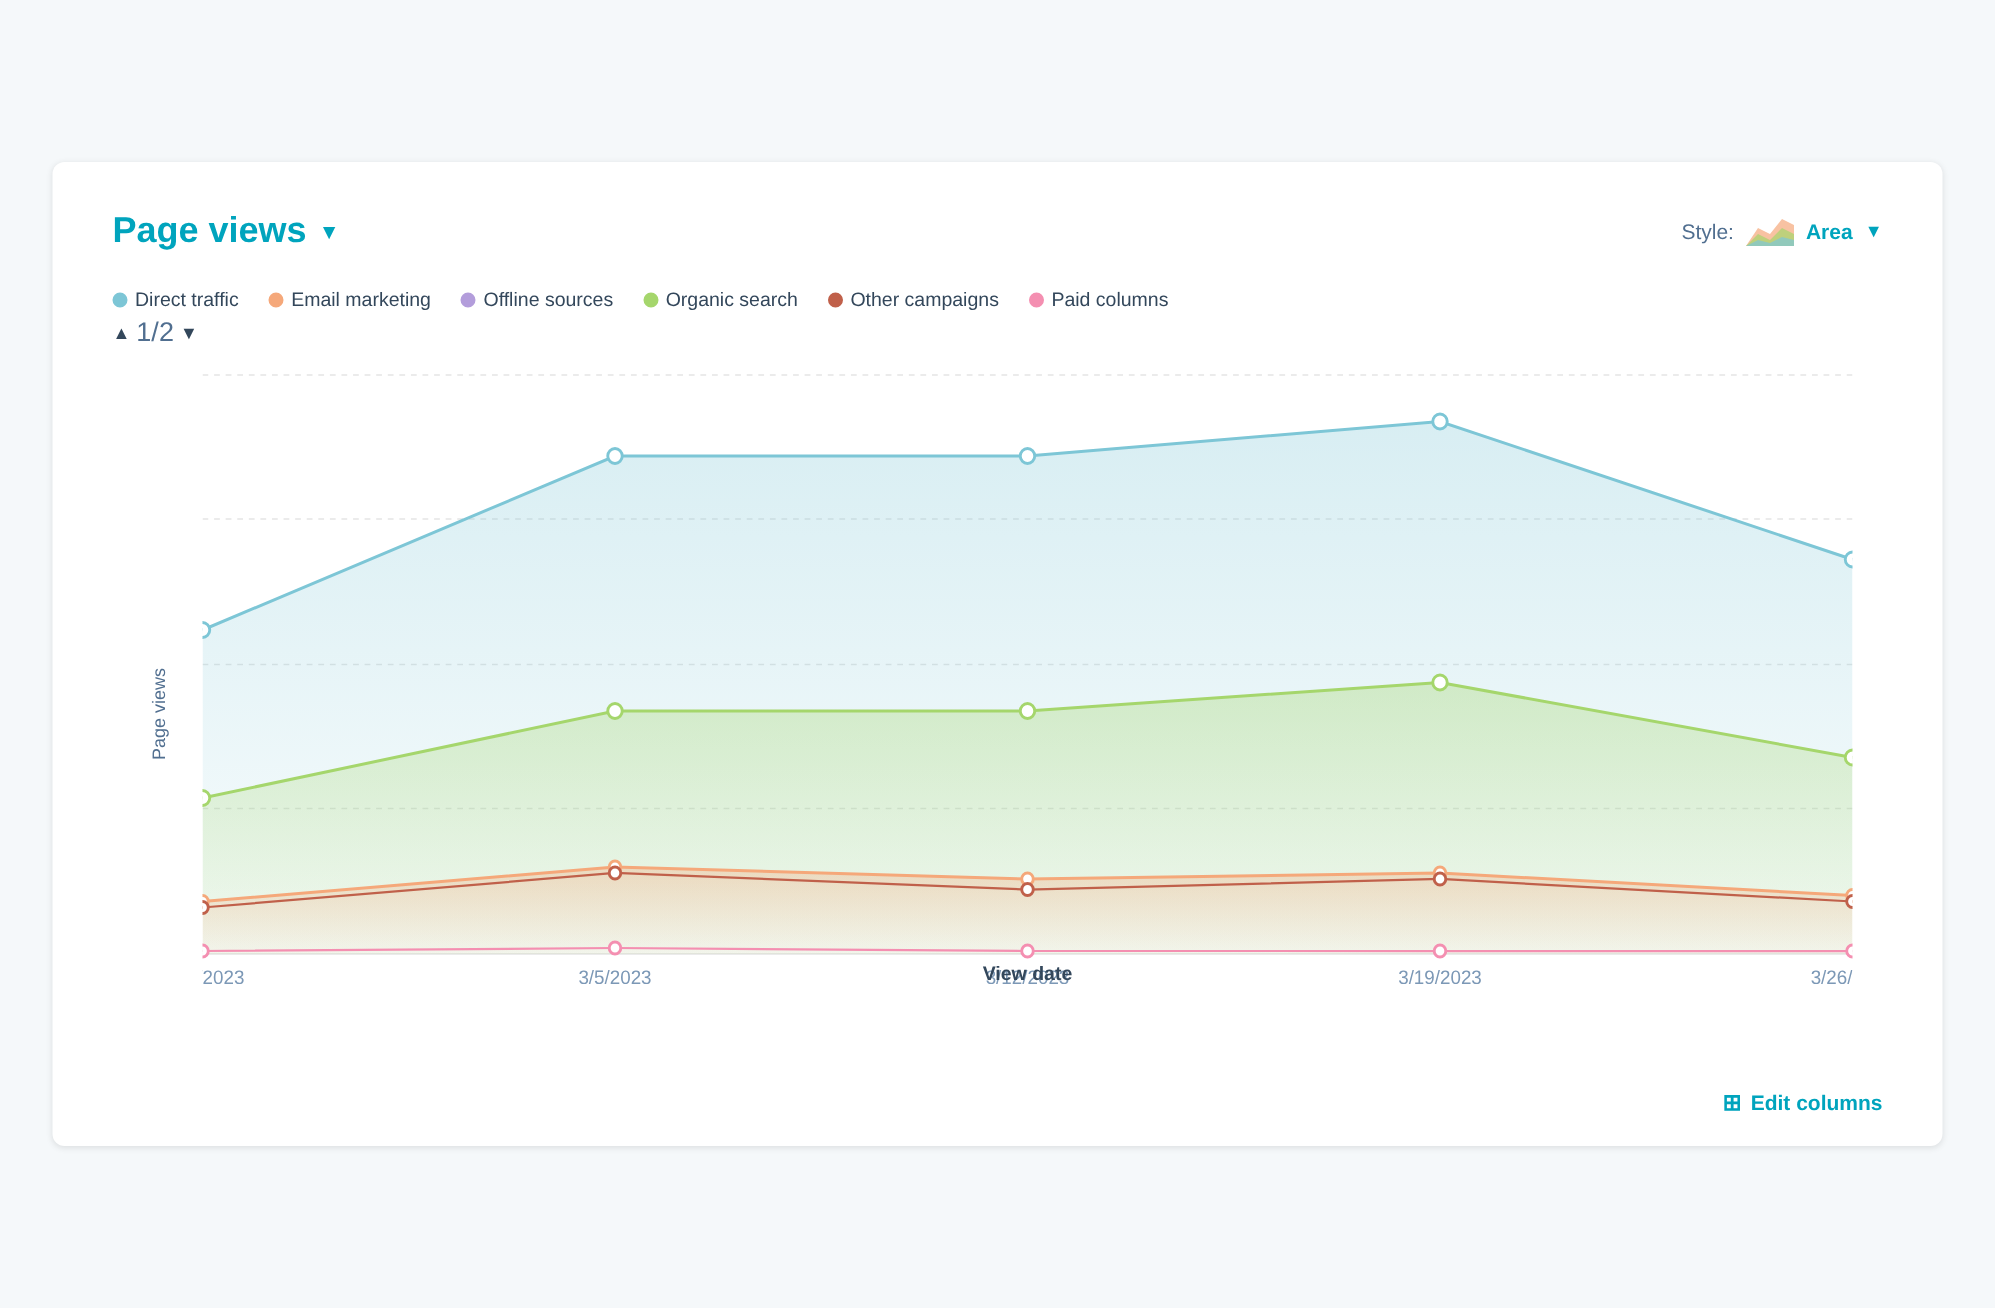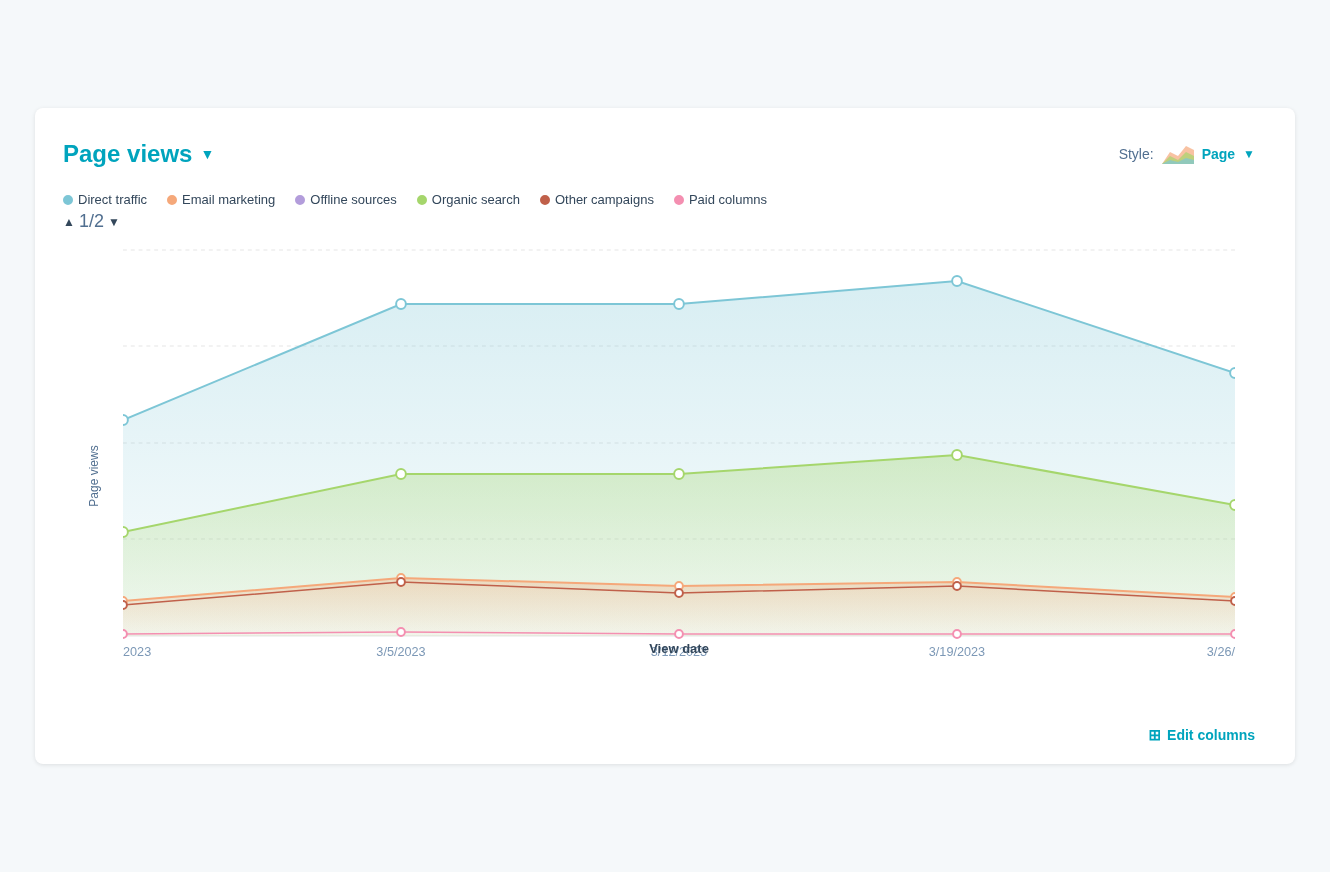--- a/index.html
+++ b/index.html
@@ -9,21 +9,21 @@
       display: flex;
       align-items: center;
       justify-content: center;
       min-height: 100vh;
     }
     .card {
       background: #fff;
       border-radius: 8px;
       box-shadow: 0 1px 4px rgba(0,0,0,0.1);
       width: 1260px;
-      padding: 32px 40px 48px 28px;
+      padding: 32px 40px 48px 40px;
       position: relative;
     }
     .header {
       display: flex;
       align-items: center;
       justify-content: space-between;
       margin-bottom: 24px;
     }
     .title-group {
       display: flex;
@@ -142,21 +142,21 @@
       <span class="page-title">Page views</span>
       <span class="dropdown-arrow">▼</span>
     </div>
     <div class="style-group">
       <span>Style:</span>
       <svg class="style-icon" viewBox="0 0 32 24" xmlns="http://www.w3.org/2000/svg">
         <polygon points="0,22 8,10 16,14 24,4 32,8 32,22" fill="#f5a87a" opacity="0.7"></polygon>
         <polygon points="0,22 8,14 16,18 24,10 32,14 32,22" fill="#a5d66c" opacity="0.7"></polygon>
         <polygon points="0,22 8,18 16,20 24,16 32,18 32,22" fill="#7dc6d6" opacity="0.7"></polygon>
       </svg>
-      <span class="style-label">Page</span>
+      <span class="style-label">Area</span>
       <span style="color:#00a4bd;font-size:12px;">▼</span>
     </div>
   </div>
 
   <div class="legend">
     <div class="legend-item">
       <span class="legend-dot" style="border-color:#7dc6d6;background:#7dc6d6;"></span>
       <span>Direct traffic</span>
     </div>
     <div class="legend-item">

